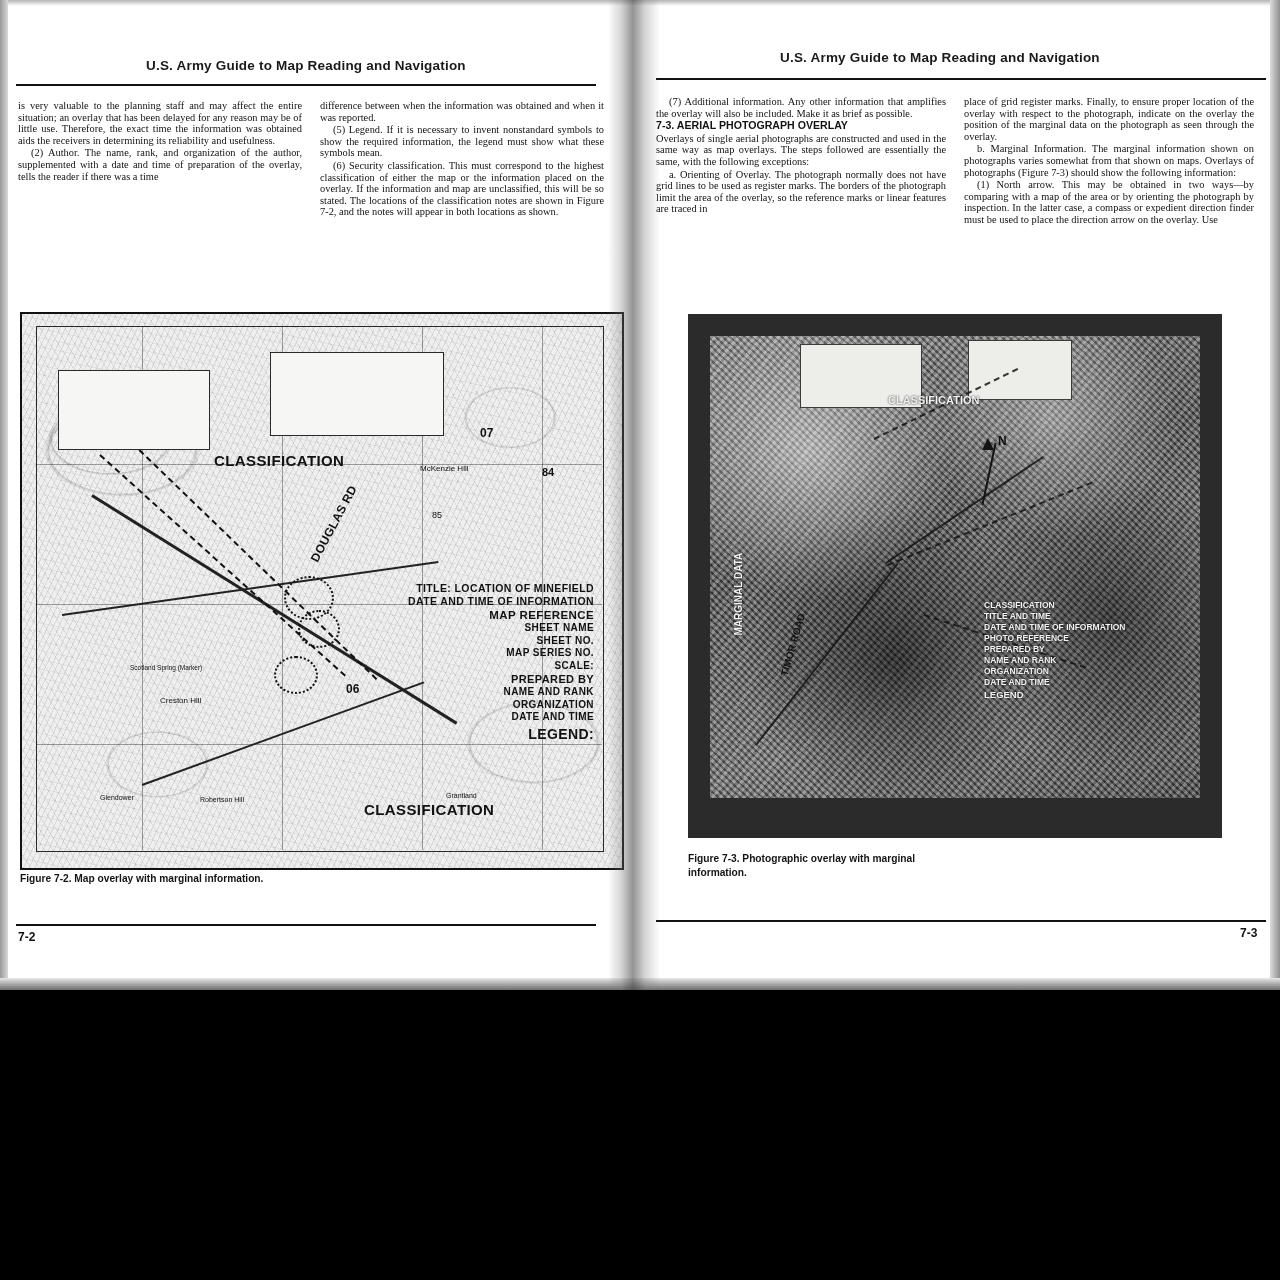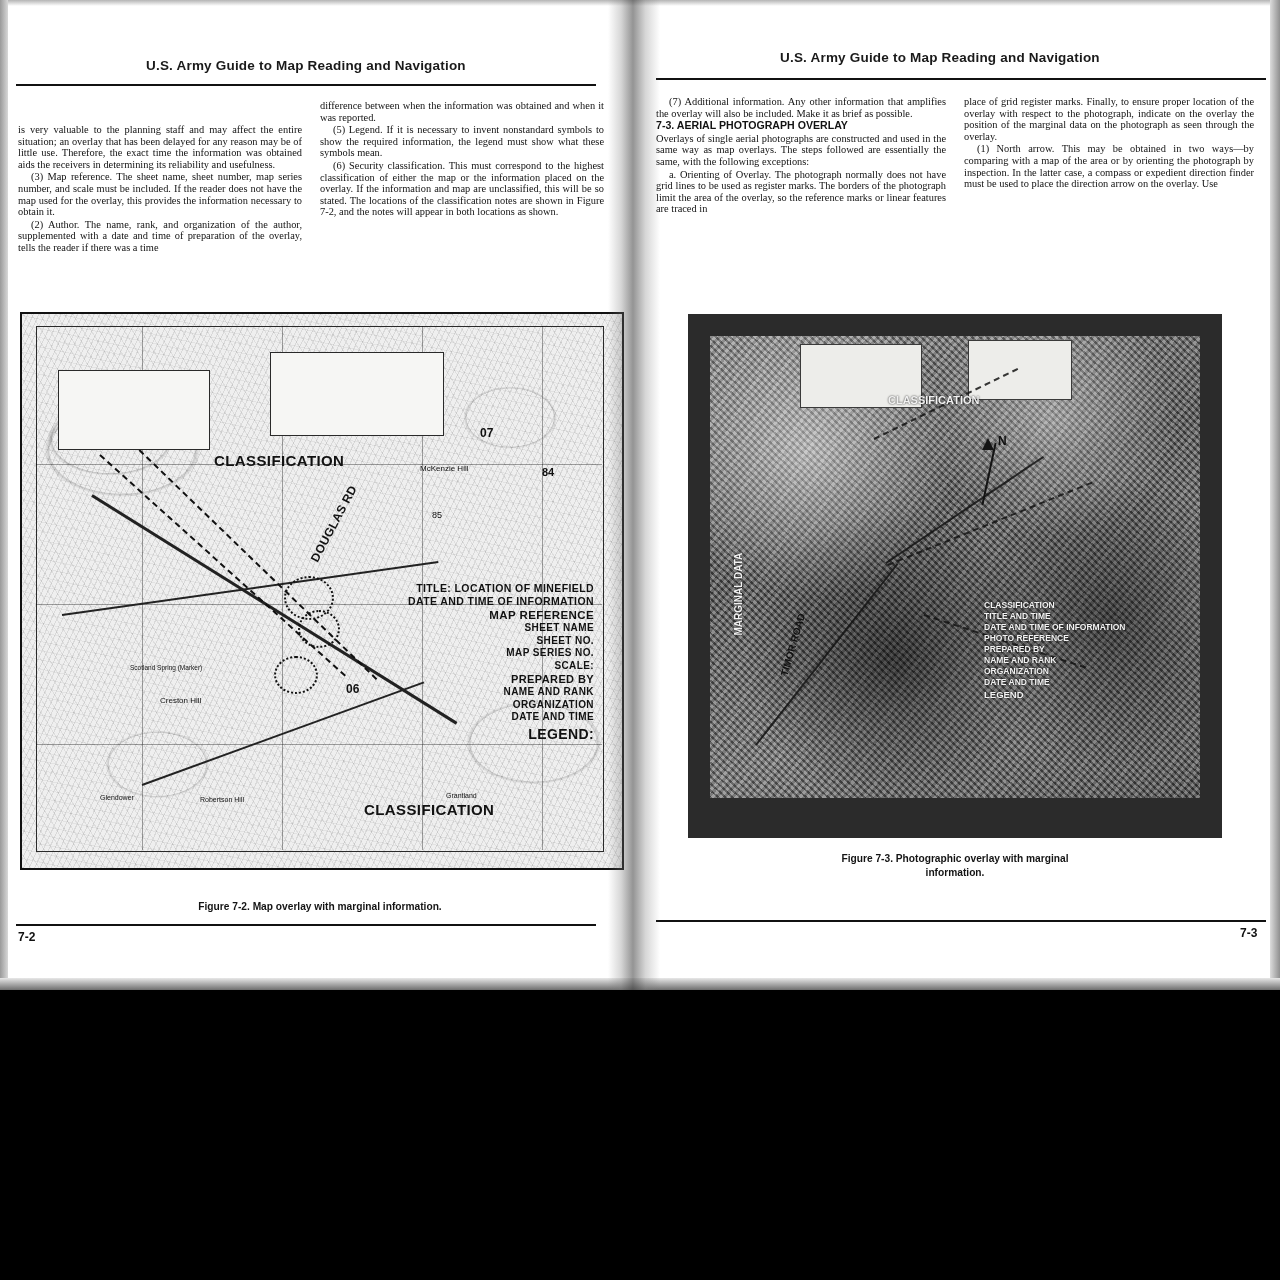--- a/index.html
+++ b/index.html
@@ -120,21 +120,20 @@
     margin-top: 6px;
     margin-bottom: 2px;
     text-align: left;
   }
   .fig-caption {
     position: absolute;
     font-family: "Liberation Sans", sans-serif;
     font-weight: bold;
     font-size: 10.2px;
     color: #141414;
-    text-align: center;
     line-height: 13px;
   }
 
   .map-frame {
     position: absolute;
     left: 12px;
     top: 312px;
     width: 600px;
     height: 554px;
     border: 2px solid #111;
@@ -275,23 +274,22 @@
     <div class="scan-edge-right"></div>
     <div class="scan-edge-bottom"></div>
 
     <div class="page page-left">
 
       <div class="running-head rh-left">U.S. Army Guide to Map Reading and Navigation</div>
 
       <div class="rule" style="left:8px; top:84px; width:580px; height:2px;"></div>
 
       <div class="cols" style="left:10px; top:100px; width:586px;">
-        <div class="col" style="width:284px;margin-top:24px;">
+        <div class="col" style="width:284px;">
           <p>is very valuable to the planning staff and may affect the entire situation; an overlay that has been delayed for any reason may be of little use. Therefore, the exact time the information was obtained aids the receivers in determining its reliability and usefulness.</p>
-          <p class="indent">(3) Map reference. The sheet name, sheet number, map series number, and scale must be included. If the reader does not have the map used for the overlay, this provides the information necessary to obtain it.</p>
           <p class="indent">(2) Author. The name, rank, and organization of the author, supplemented with a date and time of preparation of the overlay, tells the reader if there was a time</p>
         </div>
         <div class="col" style="width:284px;">
           <p>difference between when the information was obtained and when it was reported.</p>
           <p class="indent">(5) Legend. If it is necessary to invent nonstandard symbols to show the required information, the legend must show what these symbols mean.</p>
           <p class="indent">(6) Security classification. This must correspond to the highest classification of either the map or the information placed on the overlay. If the information and map are unclassified, this will be so stated. The locations of the classification notes are shown in Figure 7-2, and the notes will appear in both locations as shown.</p>
         </div>
       </div>
 
       <div class="ghost" style="left:20px; top:884px;">&nbsp;</div>
@@ -348,41 +346,42 @@
           <div class="hand" style="position:relative; font-size:10px; line-height:12.5px; padding-left:14px;">MAP SERIES NO.</div>
           <div class="hand" style="position:relative; font-size:10px; line-height:12.5px; padding-left:14px;">SCALE:</div>
           <div class="hand" style="position:relative; font-size:11px; line-height:14px;">PREPARED BY</div>
           <div class="hand" style="position:relative; font-size:10px; line-height:12.5px; padding-left:12px;">NAME AND RANK</div>
           <div class="hand" style="position:relative; font-size:10px; line-height:12.5px; padding-left:12px;">ORGANIZATION</div>
           <div class="hand" style="position:relative; font-size:10px; line-height:12.5px; padding-left:12px;">DATE AND TIME</div>
           <div class="hand" style="position:relative; font-size:14px; line-height:20px; padding-left:48px;">LEGEND:</div>
         </div>
       </div>
 
-      <div class="fig-caption" style="left:12px; top:872px; width:600px;margin-top:28px;">Figure 7-2.  Map overlay with marginal information.</div>
+      <div class="fig-caption" style="left:12px; top:872px; width:600px;">Figure 7-2.  Map overlay with marginal information.</div>
 
       <div class="rule" style="left:8px; top:924px; width:580px; height:2px;"></div>
       <div class="folio" style="left:10px; top:930px;">7-2</div>
     </div>
 
     <div class="page page-right">
 
       <div class="running-head rh-right">U.S. Army Guide to Map Reading and Navigation</div>
 
       <div class="rule" style="left:4px; top:78px; width:610px; height:2px;"></div>
 
       <div class="cols" style="left:4px; top:96px; width:612px;">
         <div class="col" style="width:290px;">
           <p class="indent">(7) Additional information. Any other information that amplifies the overlay will also be included. Make it as brief as possible.</p>
           <p class="section-head">7-3. AERIAL PHOTOGRAPH OVERLAY</p>
           <p>Overlays of single aerial photographs are constructed and used in the same way as map overlays. The steps followed are essentially the same, with the following exceptions:</p>
           <p class="indent">a. Orienting of Overlay. The photograph normally does not have grid lines to be used as register marks. The borders of the photograph limit the area of the overlay, so the reference marks or linear features are traced in</p>
         </div>
         <div class="col" style="width:290px;">
           <p>place of grid register marks. Finally, to ensure proper location of the overlay with respect to the photograph, indicate on the overlay the position of the marginal data on the photograph as seen through the overlay.</p>
+          <p class="indent">b. Marginal Information. The marginal information shown on photographs varies somewhat from that shown on maps. Overlays of photographs (Figure 7-3) should show the following information:</p>
           <p class="indent">(1) North arrow. This may be obtained in two ways—by comparing with a map of the area or by orienting the photograph by inspection. In the latter case, a compass or expedient direction finder must be used to place the direction arrow on the overlay. Use</p>
         </div>
       </div>
 
       <div class="ghost" style="left:30px; top:298px;">&nbsp;</div>
 
       <div class="photo-frame">
         <div class="photo-img"></div>
 
         <div class="photo-note" style="left:112px; top:30px; width:120px; height:62px;"></div>

